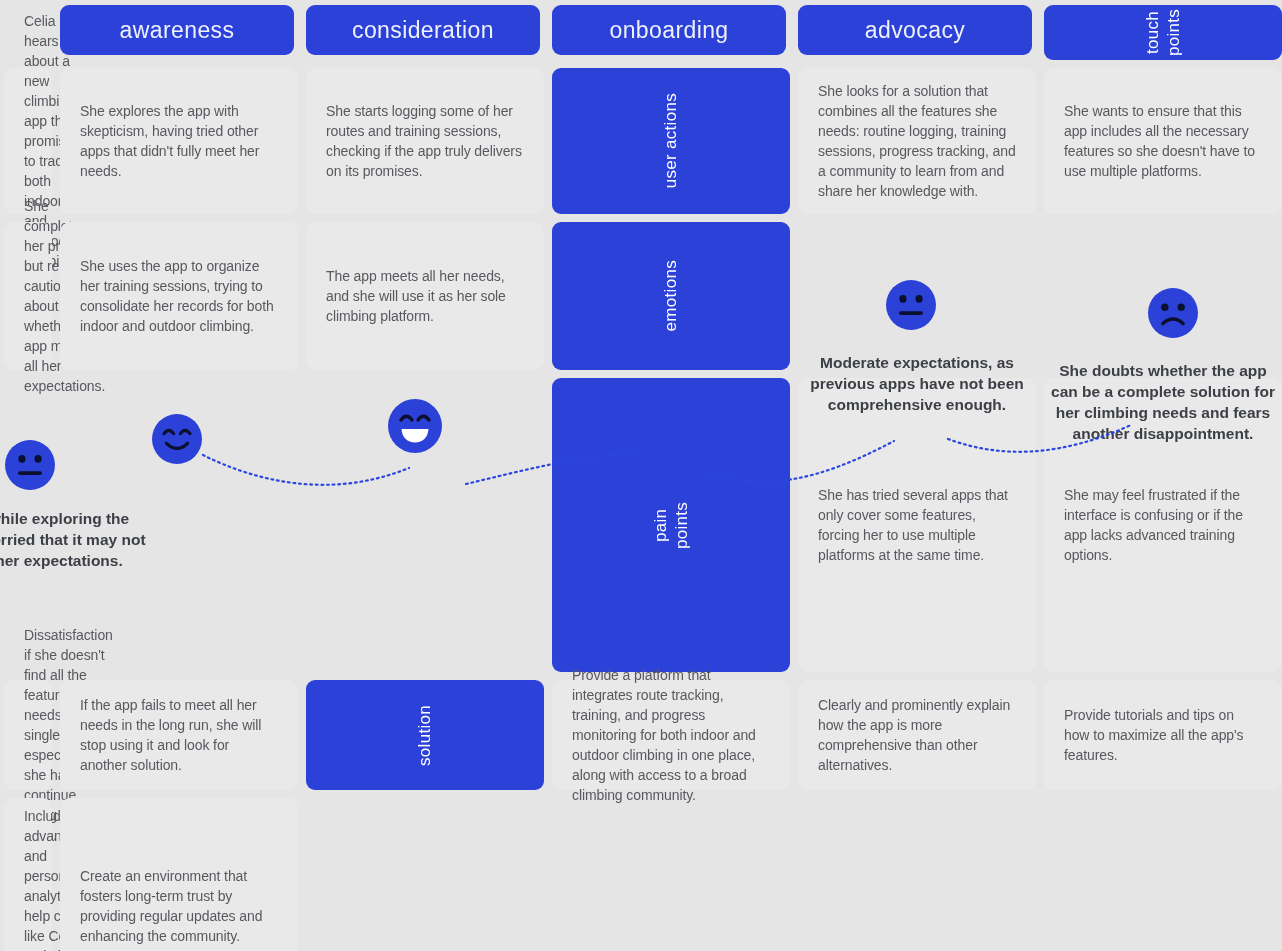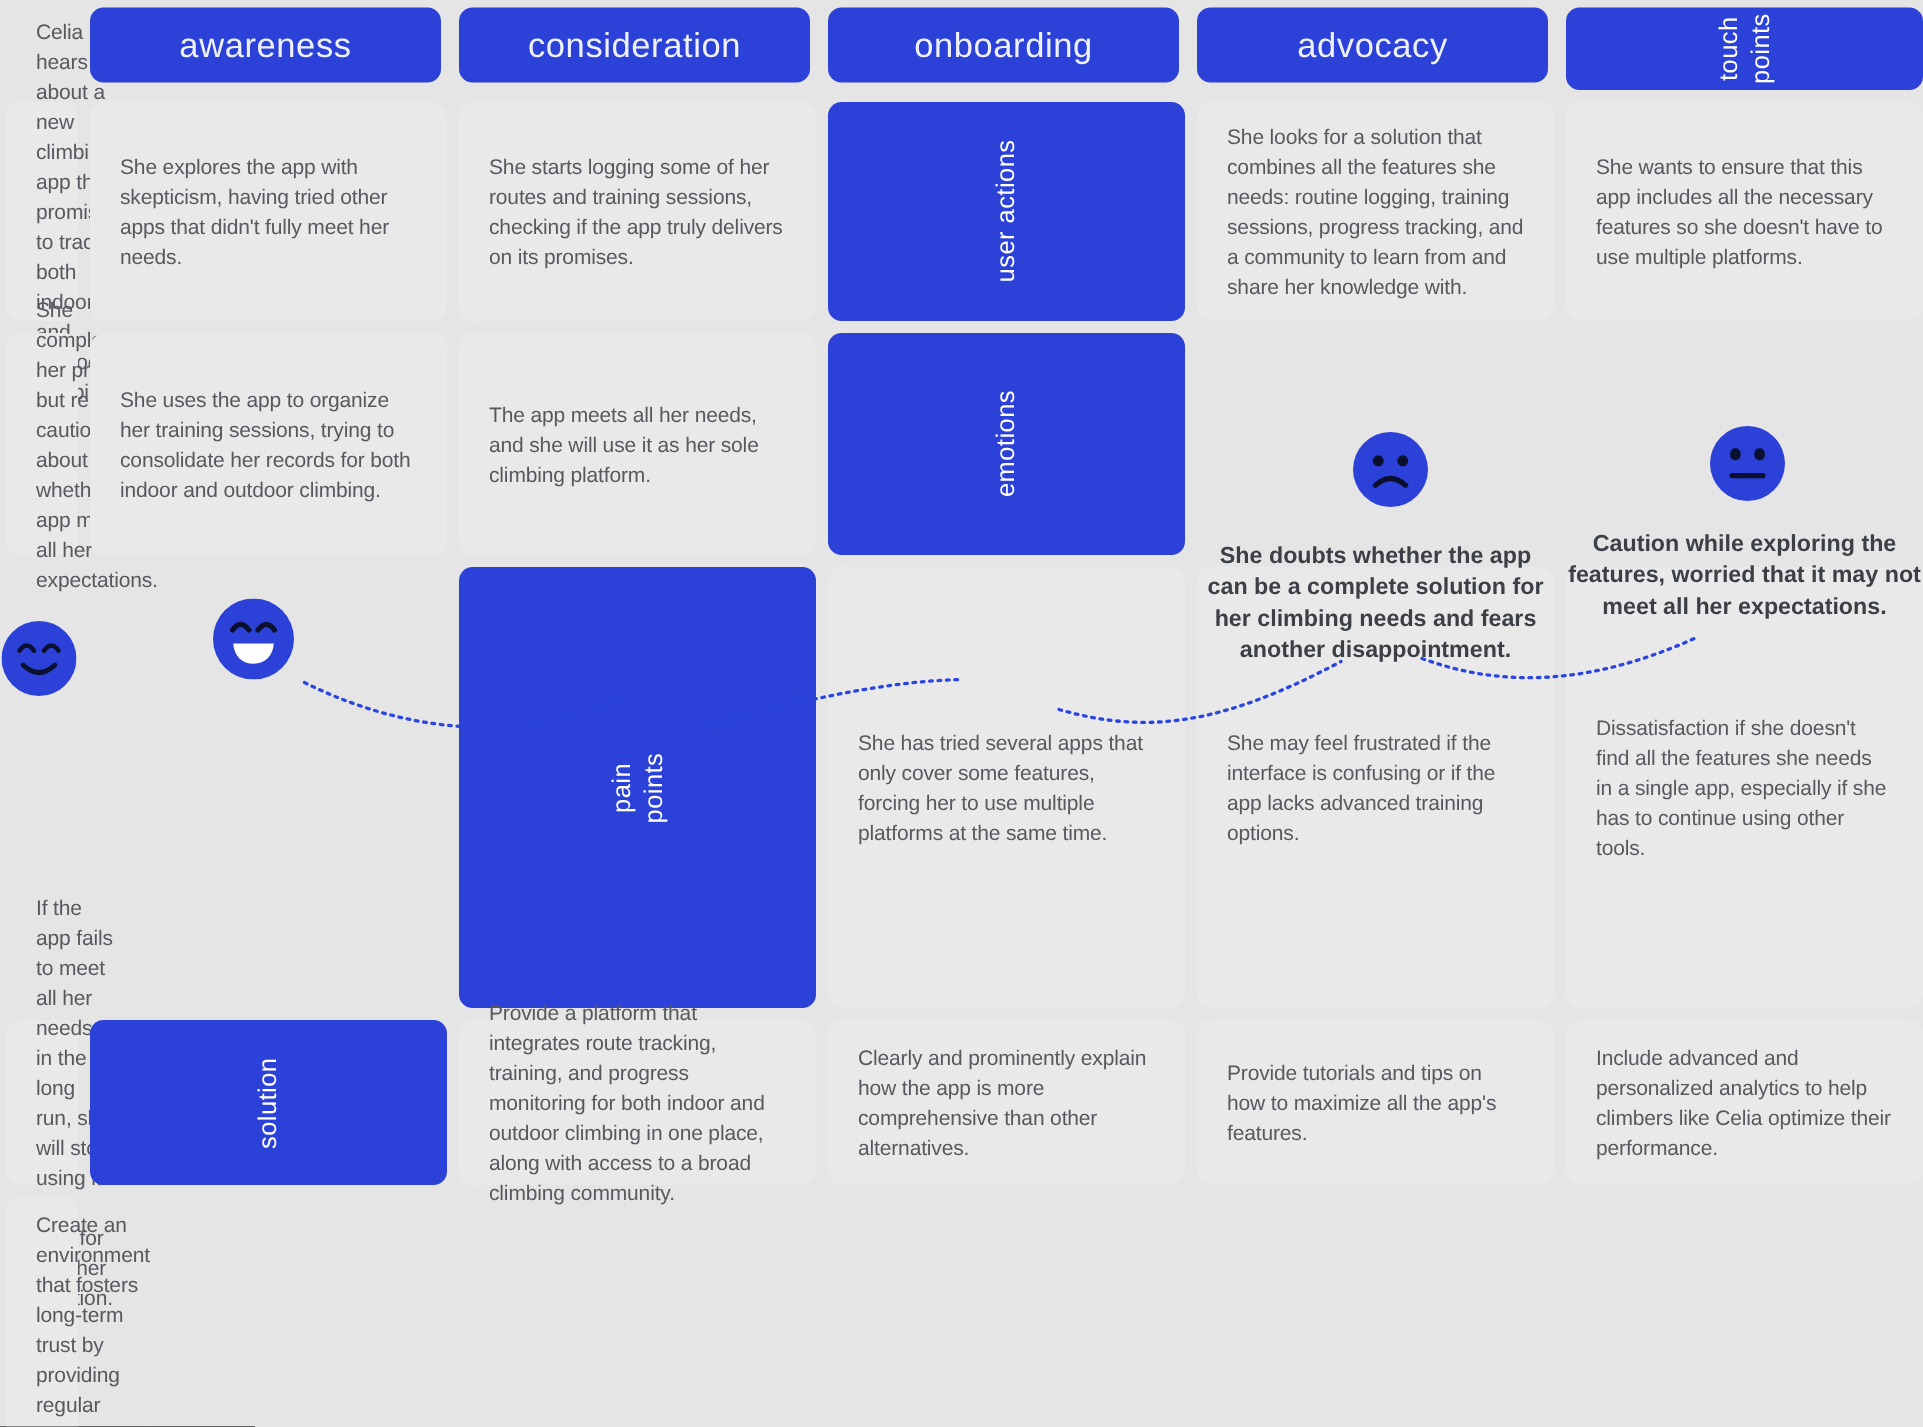--- a/index.html
+++ b/index.html
@@ -131,20 +131,29 @@
       <span>She uses the app to organize her training sessions, trying to consolidate her records for both indoor and outdoor climbing.</span>
     </div>
   <div class="card">
       <span>The app meets all her needs, and she will use it as her sole climbing platform.</span>
     </div>
 
   <div class="row-label">
       <span>emotions</span>
     </div>
 
+  <div class="emo-cell" style="--ft:58px; --fdx:-6px; --ct:130px">
+    <svg class="emo-face" width="50" height="50" viewBox="0 0 52 52">
+      <circle cx="26" cy="26" r="26" fill="#2b41d8"></circle>
+      <rect x="14" y="15.5" width="7.2" height="8.2" rx="3.4" fill="#0a102e"></rect>
+      <rect x="30.8" y="15.5" width="7.2" height="8.2" rx="3.4" fill="#0a102e"></rect>
+      <rect x="13.5" y="32.5" width="25" height="3.8" rx="1.9" fill="#0a102e"></rect>
+    </svg>
+    <div class="emo-cap">Moderate expectations, as previous apps have not been comprehensive enough.</div>
+  </div>
 
   <div class="emo-cell" style="--ft:66px; --fdx:10px; --ct:138px">
     <svg class="emo-face" width="50" height="50" viewBox="0 0 52 52">
       <circle cx="26" cy="26" r="26" fill="#2b41d8"></circle>
       <circle cx="17.5" cy="20" r="3.8" fill="#0a102e"></circle>
       <circle cx="34.5" cy="20" r="3.8" fill="#0a102e"></circle>
       <path d="M15.5 37 Q26 27.5 36.5 37" stroke="#0a102e" stroke-width="3.6" fill="none" stroke-linecap="round"></path>
     </svg>
     <div class="emo-cap">She doubts whether the app can be a complete solution for her climbing needs and fears another disappointment.</div>
   </div>

